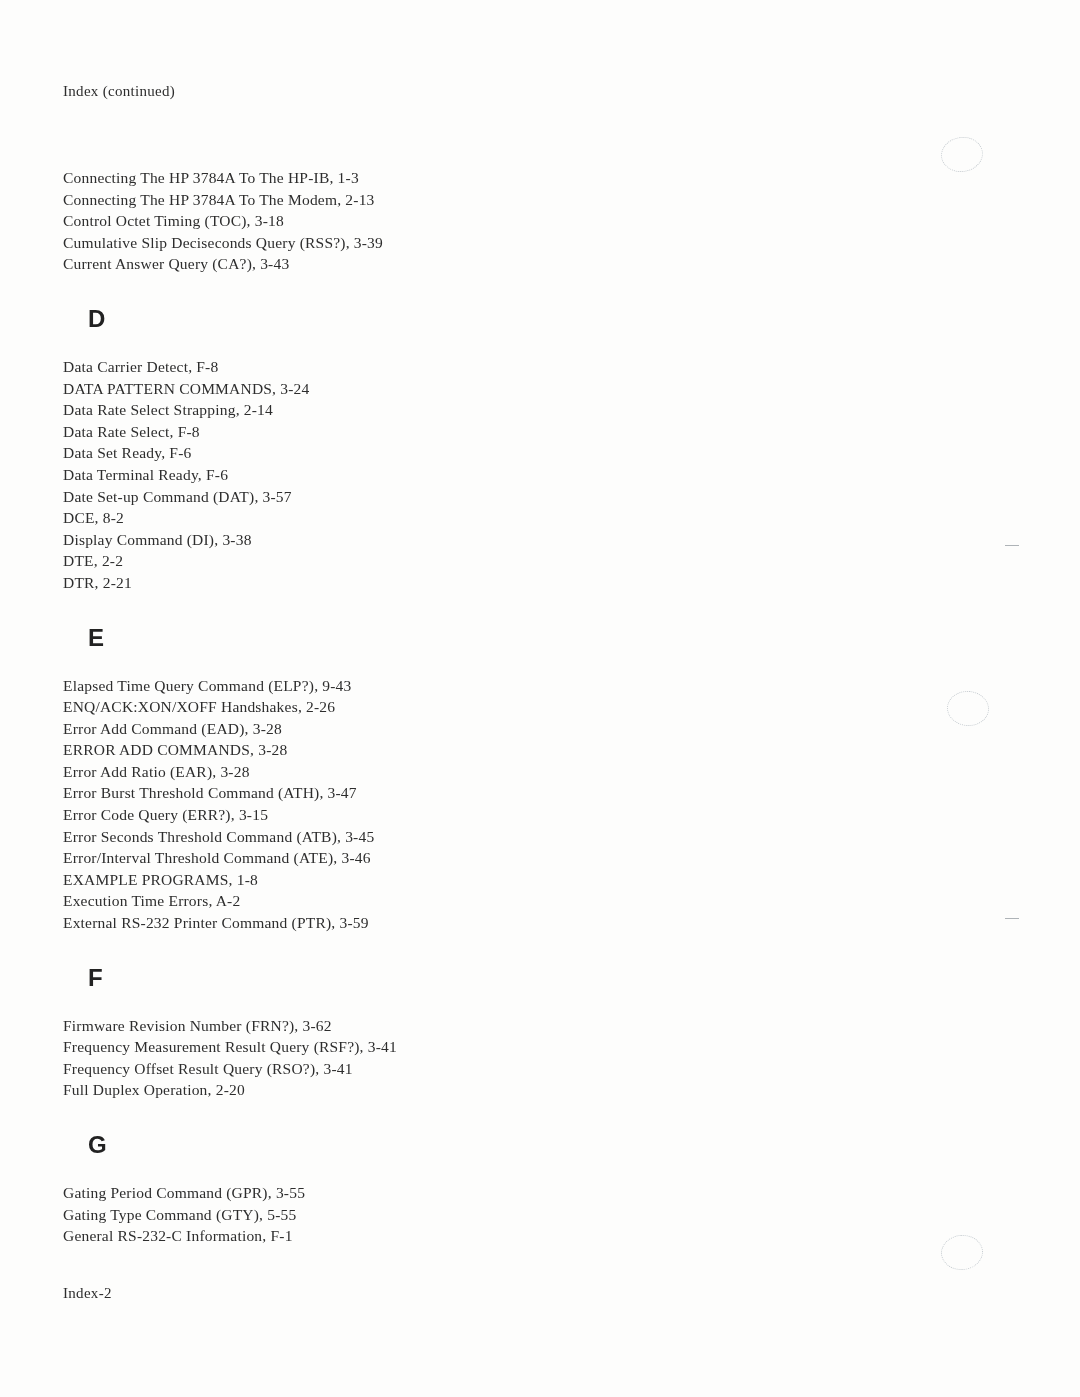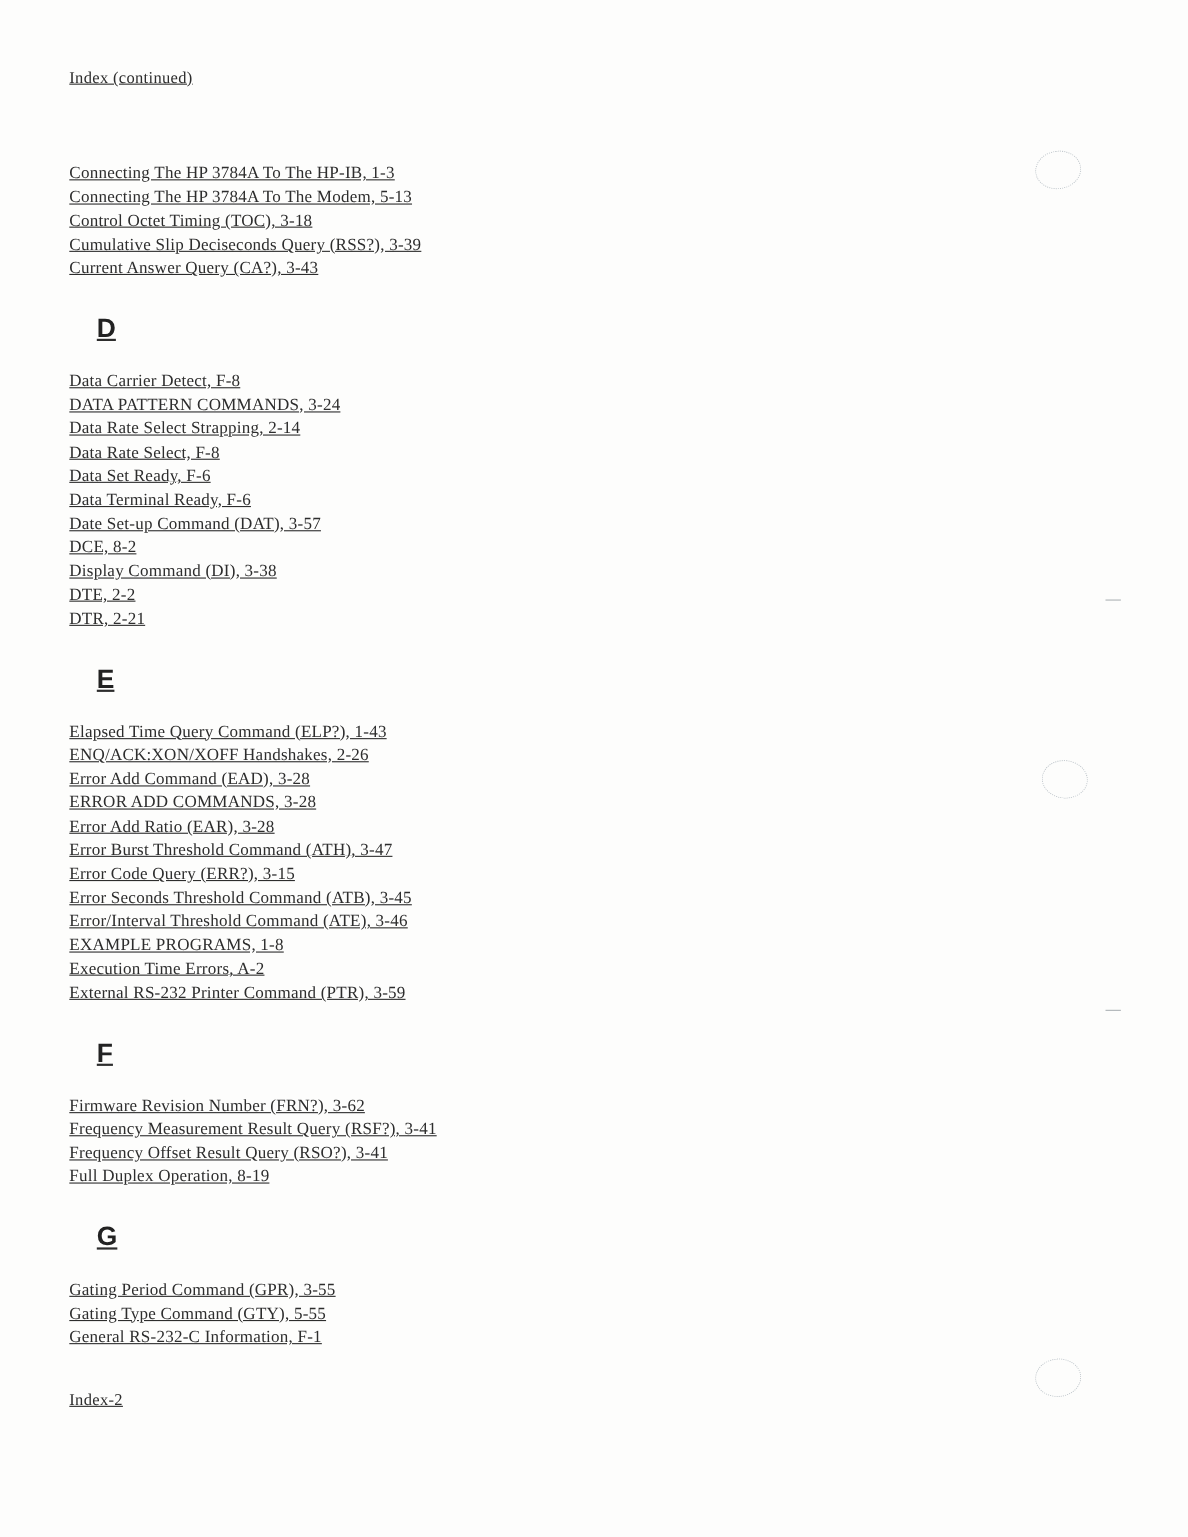--- a/index.html
+++ b/index.html
@@ -10,23 +10,22 @@
     width: 1080px;
     height: 1397px;
     background: #fdfdfc;
     font-family: "Liberation Serif", serif;
     color: #2d2d2d;
     position: relative;
     overflow: hidden;
   }
   .page {
     position: relative;
-    padding: 61px 0 0 63px;
+    padding: 81px 0 0 63px;
     width: 1017px;
-    text-decoration: underline;
   }
   .page-header {
     font-size: 15px;
     line-height: 20px;
     letter-spacing: 0.3px;
   }
   .entry-group {
     margin: 0;
   }
   .intro-group {
@@ -75,21 +74,21 @@
 </style>
 </head>
 <body>
 
 <div class="page">
 
   <div class="page-header">Index (continued)</div>
 
   <div class="entry-group intro-group">
     <div class="entry">Connecting The HP 3784A To The HP-IB, 1-3</div>
-    <div class="entry">Connecting The HP 3784A To The Modem, 5-13</div>
+    <div class="entry">Connecting The HP 3784A To The Modem, 2-13</div>
     <div class="entry">Control Octet Timing (TOC), 3-18</div>
     <div class="entry">Cumulative Slip Deciseconds Query (RSS?), 3-39</div>
     <div class="entry">Current Answer Query (CA?), 3-43</div>
   </div>
 
   <div>
     <div class="section-letter">D</div>
     <div class="entry-group">
       <div class="entry">Data Carrier Detect, F-8</div>
       <div class="entry">DATA PATTERN COMMANDS, 3-24</div>
@@ -101,42 +100,42 @@
       <div class="entry">DCE, 8-2</div>
       <div class="entry">Display Command (DI), 3-38</div>
       <div class="entry">DTE, 2-2</div>
       <div class="entry">DTR, 2-21</div>
     </div>
   </div>
 
   <div>
     <div class="section-letter">E</div>
     <div class="entry-group">
-      <div class="entry">Elapsed Time Query Command (ELP?), 1-43</div>
+      <div class="entry">Elapsed Time Query Command (ELP?), 9-43</div>
       <div class="entry">ENQ/ACK:XON/XOFF Handshakes, 2-26</div>
       <div class="entry">Error Add Command (EAD), 3-28</div>
       <div class="entry">ERROR ADD COMMANDS, 3-28</div>
       <div class="entry">Error Add Ratio (EAR), 3-28</div>
       <div class="entry">Error Burst Threshold Command (ATH), 3-47</div>
       <div class="entry">Error Code Query (ERR?), 3-15</div>
       <div class="entry">Error Seconds Threshold Command (ATB), 3-45</div>
       <div class="entry">Error/Interval Threshold Command (ATE), 3-46</div>
       <div class="entry">EXAMPLE PROGRAMS, 1-8</div>
       <div class="entry">Execution Time Errors, A-2</div>
       <div class="entry">External RS-232 Printer Command (PTR), 3-59</div>
     </div>
   </div>
 
   <div>
     <div class="section-letter">F</div>
     <div class="entry-group">
       <div class="entry">Firmware Revision Number (FRN?), 3-62</div>
       <div class="entry">Frequency Measurement Result Query (RSF?), 3-41</div>
       <div class="entry">Frequency Offset Result Query (RSO?), 3-41</div>
-      <div class="entry">Full Duplex Operation, 8-19</div>
+      <div class="entry">Full Duplex Operation, 2-20</div>
     </div>
   </div>
 
   <div>
     <div class="section-letter">G</div>
     <div class="entry-group">
       <div class="entry">Gating Period Command (GPR), 3-55</div>
       <div class="entry">Gating Type Command (GTY), 5-55</div>
       <div class="entry">General RS-232-C Information, F-1</div>
     </div>

